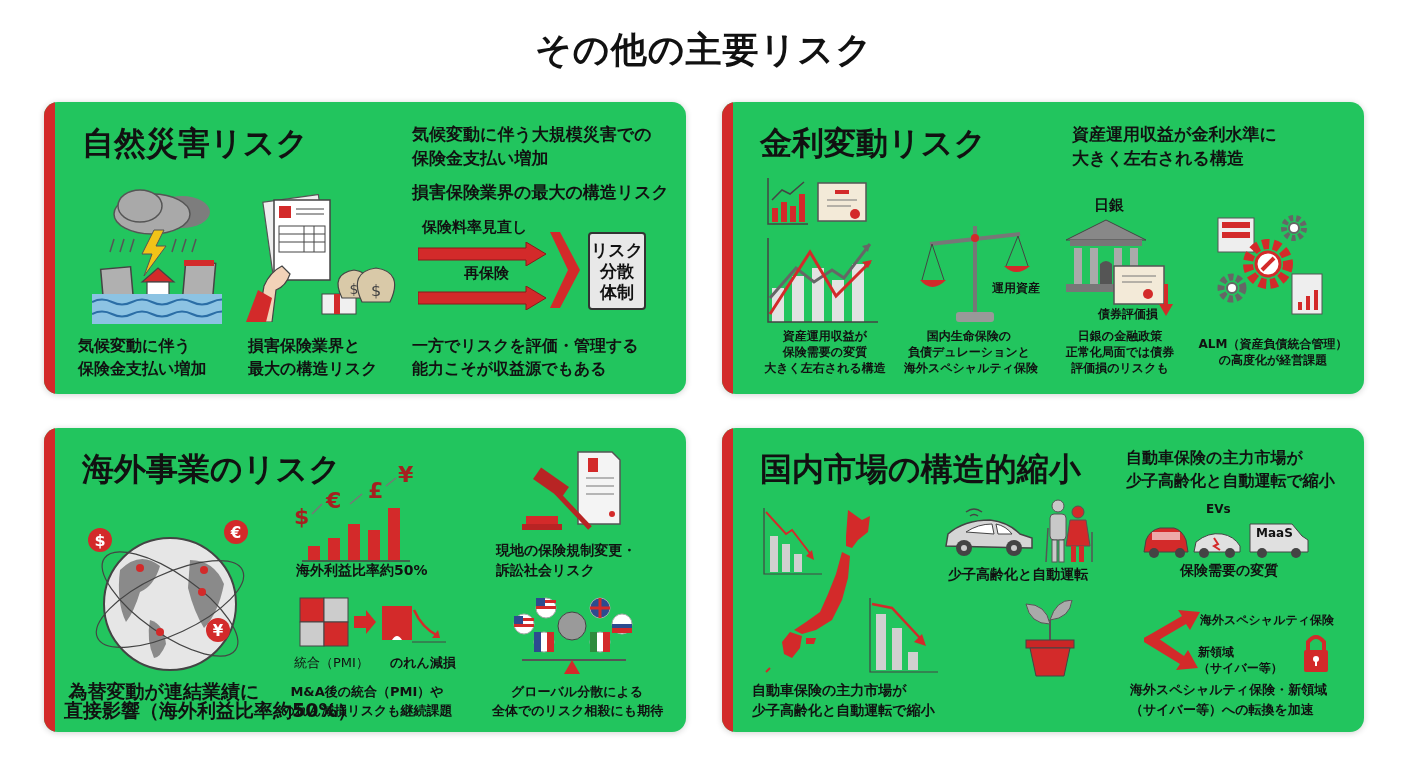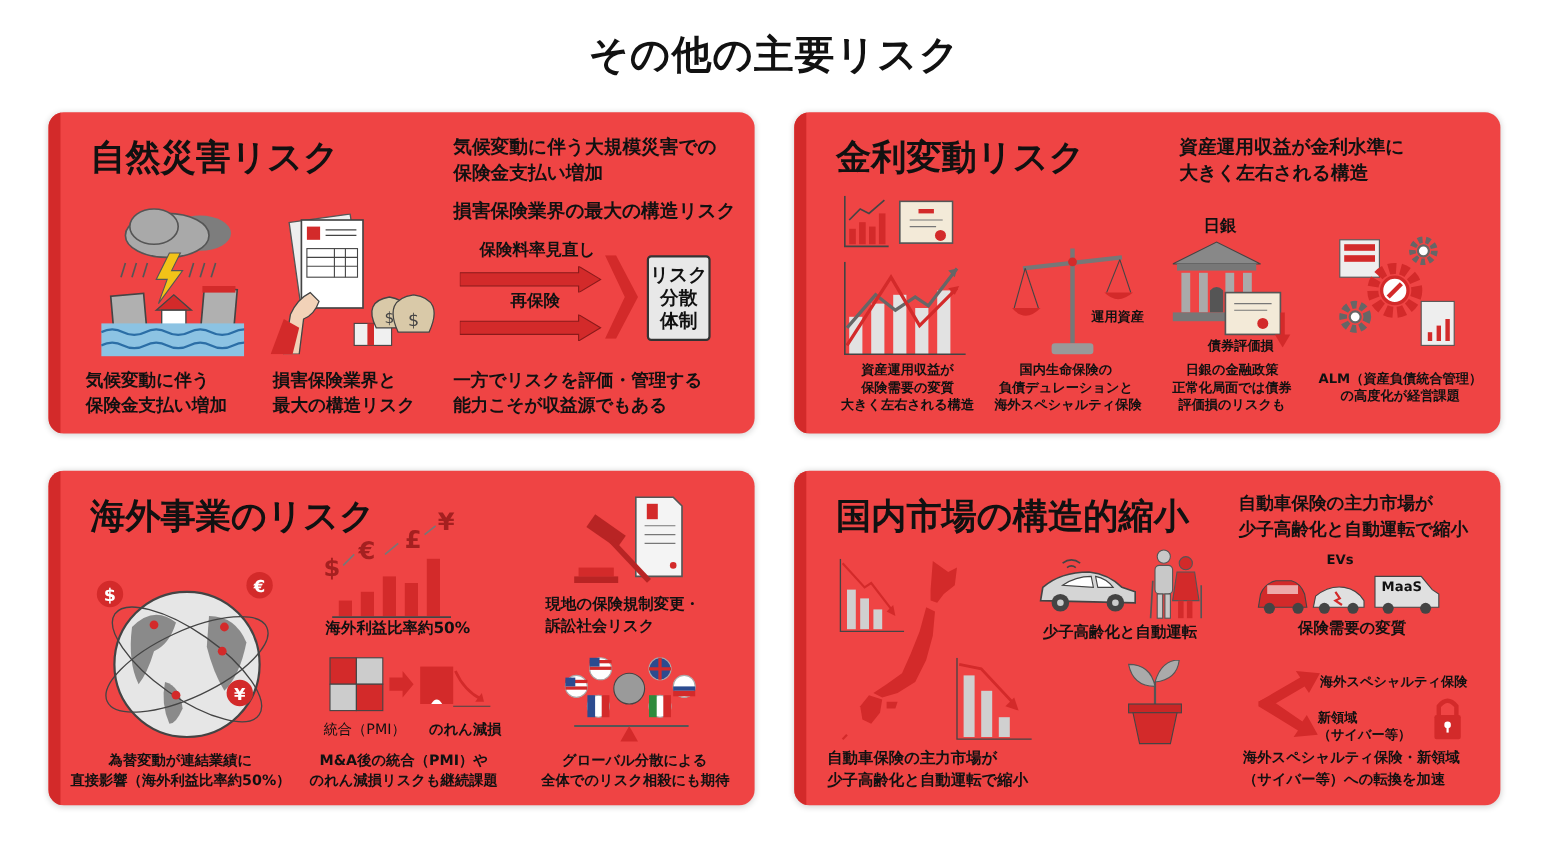--- a/index.html
+++ b/index.html
@@ -1,19 +1,19 @@
 <!DOCTYPE html>
 <html><head>
 <meta charset="utf-8">
 <style>
   * { box-sizing: border-box; margin: 0; padding: 0; }
   html, body { width: 1408px; height: 768px; background: #ffffff; overflow: hidden; }
   body { font-family: "DejaVu Sans", "Liberation Sans", sans-serif; color: #111; position: relative; }
   .page-title { position: absolute; top: 26px; left: 0; width: 1408px; text-align: center; font-size: 36px; font-weight: bold; letter-spacing: 1px; color: #111; }
-  .card { position: absolute; background: #ef4444; border-radius: 14px; box-shadow: 0 1px 6px rgba(0,0,0,0.18); overflow: hidden; }
+  .card { position: absolute; background: #22c55e; border-radius: 14px; box-shadow: 0 1px 6px rgba(0,0,0,0.18); overflow: hidden; }
   .card .accent { position: absolute; left: 0; top: 0; bottom: 0; width: 11px; background: #d32a2a; }
   .card-title { position: absolute; font-size: 32px; font-weight: bold; color: #111; white-space: nowrap; }
   .summary { position: absolute; font-size: 17px; font-weight: bold; line-height: 24px; color: #111; }
   .cap { position: absolute; font-size: 15px; font-weight: bold; line-height: 21px; text-align: left; color: #111; white-space: nowrap; }
   .cap-sm { position: absolute; font-size: 12px; font-weight: bold; line-height: 16px; text-align: center; color: #111; white-space: nowrap; }
   .lbl { position: absolute; font-size: 14px; font-weight: bold; color: #111; white-space: nowrap; }
   .icon { position: absolute; }
   .box-label { position: absolute; background: #e8e8e8; border: 2px solid #333; border-radius: 4px; text-align: center; font-size: 17px; font-weight: bold; line-height: 21px; padding-top: 6px; }
 </style>
 </head>
@@ -67,21 +67,21 @@
     <path d="M12 128 L18 92 Q24 78 36 72 L44 80 Q40 92 30 96 L26 128 Z" fill="#f2d2b8" stroke="#444" stroke-width="1.2"></path>
     <path d="M0 128 L12 96 L26 104 L20 128 Z" fill="#d32a2a"></path>
     <rect x="76" y="100" width="34" height="20" fill="#f0f0f0" stroke="#444"></rect>
     <rect x="88" y="100" width="6" height="20" fill="#d32a2a"></rect>
     <path d="M96 104 q-12 -24 12 -28 q24 4 12 28 z" fill="#d9c9a8" stroke="#444" stroke-width="1.2"></path>
     <text x="108" y="100" font-size="14" text-anchor="middle" fill="#444" font-family="DejaVu Sans, sans-serif">$</text>
     <path d="M116 108 q-14 -30 14 -34 q28 4 14 34 z" fill="#d9c9a8" stroke="#444" stroke-width="1.2"></path>
     <text x="130" y="102" font-size="16" text-anchor="middle" fill="#444" font-family="DejaVu Sans, sans-serif">$</text>
   </svg>
 
-  <div class="lbl" style="left:378px; top:116px; font-size:15px;margin-left:14px;">保険料率見直し</div>
+  <div class="lbl" style="left:378px; top:116px; font-size:15px;">保険料率見直し</div>
   <svg class="icon" style="left:374px; top:140px;" width="130" height="24" viewBox="0 0 130 24">
     <polygon points="0,6 108,6 108,0 128,12 108,24 108,18 0,18" fill="#d32a2a" stroke="#8a1a1a" stroke-width="1"></polygon>
   </svg>
   <div class="lbl" style="left:420px; top:162px; font-size:15px;">再保険</div>
   <svg class="icon" style="left:374px; top:184px;" width="130" height="24" viewBox="0 0 130 24">
     <polygon points="0,6 108,6 108,0 128,12 108,24 108,18 0,18" fill="#d32a2a" stroke="#8a1a1a" stroke-width="1"></polygon>
   </svg>
   <svg class="icon" style="left:506px; top:130px;" width="30" height="76" viewBox="0 0 30 76">
     <polygon points="0,0 10,0 30,38 10,76 0,76 18,38" fill="#d32a2a"></polygon>
   </svg>
@@ -303,21 +303,21 @@
     <circle cx="114" cy="30" r="10" fill="#fff" stroke="#aaa"></circle>
       <rect x="104" y="30" width="20" height="4" fill="#2c4b8f"></rect>
       <rect x="104" y="34" width="20" height="5" fill="#d32a2a"></rect>
     <circle cx="92" cy="48" r="10" fill="#fff" stroke="#aaa"></circle>
       <rect x="82" y="38" width="7" height="20" fill="#2e8b3d"></rect>
       <rect x="95" y="38" width="7" height="20" fill="#d32a2a"></rect>
     <line x1="14" y1="66" x2="118" y2="66" stroke="#555" stroke-width="2"></line>
     <polygon points="64,66 56,80 72,80" fill="#d32a2a"></polygon>
   </svg>
 
-  <div class="cap-sm" style="left:20px; top:254px; width:200px; font-size:13px; line-height:19px;">
+  <div class="cap-sm" style="left:20px; top:254px; width:200px; font-size:19px; line-height:19px;">
     <div>為替変動が連結業績に</div>
     <div>直接影響（海外利益比率約50%）</div>
   </div>
   <div class="cap-sm" style="left:228px; top:254px; width:190px; font-size:13px; line-height:19px;">
     <div>M&amp;A後の統合（PMI）や</div>
     <div>のれん減損リスクも継続課題</div>
   </div>
   <div class="cap-sm" style="left:448px; top:254px; width:170px; font-size:13px; line-height:19px;">
     <div>グローバル分散による</div>
     <div>全体でのリスク相殺にも期待</div>

